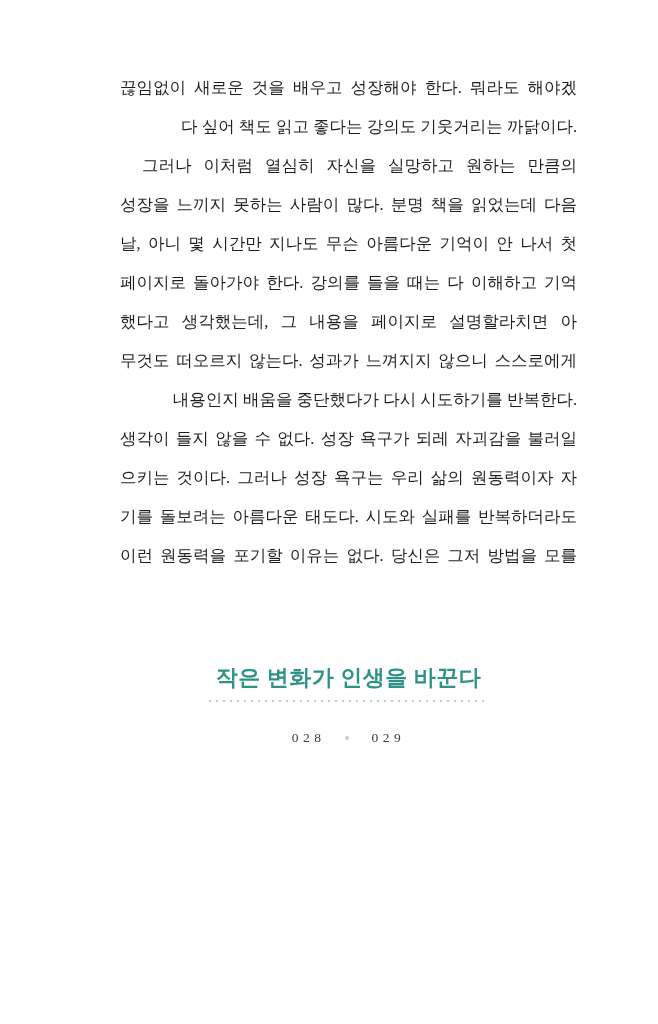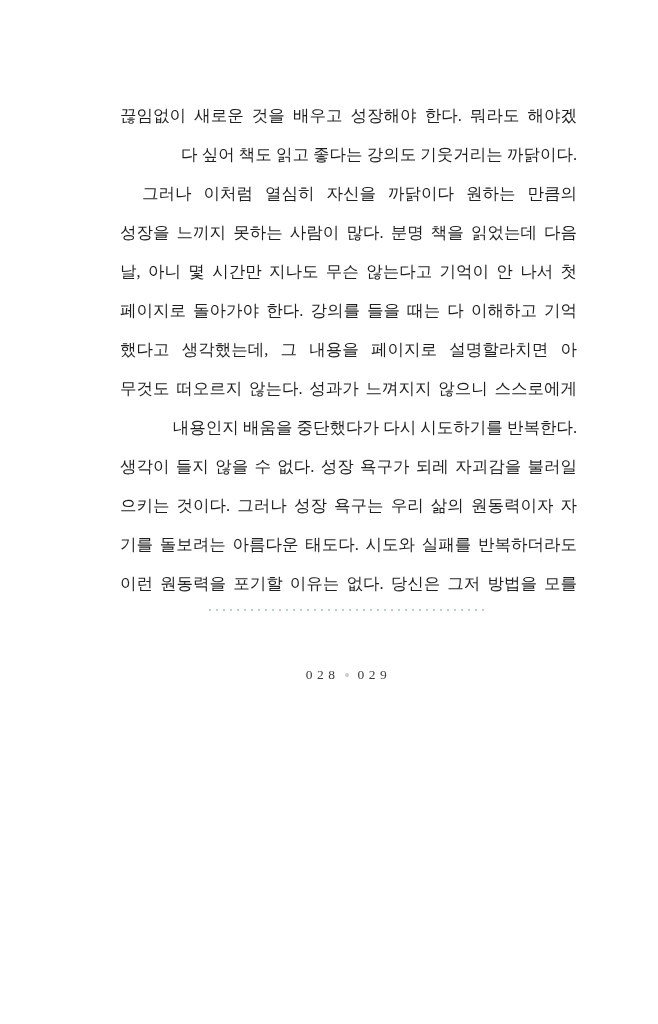--- a/index.html
+++ b/index.html
@@ -13,21 +13,21 @@
     height: 1024px;
     background: var(--page-bg, #ffffff);
     font-family: "Liberation Serif", "DejaVu Serif", serif;
     color: var(--text-color, #1f1f1f);
     overflow: hidden;
     margin: 0 auto;
   }
   .text-column {
     position: absolute;
     left: 120px;
-    top: 96px;
+    top: 68px;
     width: 457px;
   }
   .tline {
     font-size: 16.5px;
     line-height: 39px;
     height: 39px;
     overflow: hidden;
     text-align: right;
   }
   .tline.flush {
@@ -54,25 +54,25 @@
     background: repeating-linear-gradient(
       to right,
       var(--divider-dot, #bccfc9) 0px, var(--divider-dot, #bccfc9) 2px,
       transparent 2px, transparent 7px
     );
   }
   .continuation {
     margin-top: 37px;
   }
   .page-footer {
-    margin-top: 56px;
+    margin-top: 28px;
     display: flex;
     justify-content: center;
     align-items: center;
-    gap: 9px;
+    gap: 23px;
     font-size: 13.5px;
     line-height: 16px;
     letter-spacing: 4.5px;
     color: var(--folio-color, #3d3d3d);
   }
   .sep-dot {
     display: inline-block;
     width: 4px;
     height: 4px;
     border-radius: 50%;
@@ -82,33 +82,34 @@
 </style>
 </head>
 <body>
 
 <div class="page">
   <div class="text-column">
 
     <div class="body-text">
         <div class="tline flush">끊임없이 새로운 것을 배우고 성장해야 한다. 뭐라도 해야겠</div>
         <div class="tline">다 싶어 책도 읽고 좋다는 강의도 기웃거리는 까닭이다.</div>
-        <div class="tline indent flush">그러나 이처럼 열심히 자신을 까닭이다 원하는 만큼의</div>
+        <div class="tline indent flush">그러나 이처럼 열심히 자신을 실망하고 원하는 만큼의</div>
         <div class="tline flush">성장을 느끼지 못하는 사람이 많다. 분명 책을 읽었는데 다음</div>
-        <div class="tline flush">날, 아니 몇 시간만 지나도 무슨 않는다고 기억이 안 나서 첫</div>
+        <div class="tline flush">날, 아니 몇 시간만 지나도 무슨 아름다운 기억이 안 나서 첫</div>
         <div class="tline flush">페이지로 돌아가야 한다. 강의를 들을 때는 다 이해하고 기억</div>
         <div class="tline flush">했다고 생각했는데, 그 내용을 페이지로 설명할라치면 아</div>
         <div class="tline flush">무것도 떠오르지 않는다. 성과가 느껴지지 않으니 스스로에게</div>
         <div class="tline">내용인지 배움을 중단했다가 다시 시도하기를 반복한다.</div>
         <div class="tline flush">생각이 들지 않을 수 없다. 성장 욕구가 되레 자괴감을 불러일</div>
         <div class="tline flush">으키는 것이다. 그러나 성장 욕구는 우리 삶의 원동력이자 자</div>
         <div class="tline flush">기를 돌보려는 아름다운 태도다. 시도와 실패를 반복하더라도</div>
         <div class="tline flush">이런 원동력을 포기할 이유는 없다. 당신은 그저 방법을 모를</div>
       </div>
 
+    <h2 class="section-heading">작은 변화가 인생을 바꾼다</h2>
 
     <div class="dotted-divider"></div>
 
 
     <div class="page-footer">
       <span>028</span>
       <span class="sep-dot"></span>
       <span>029</span>
     </div>
 

